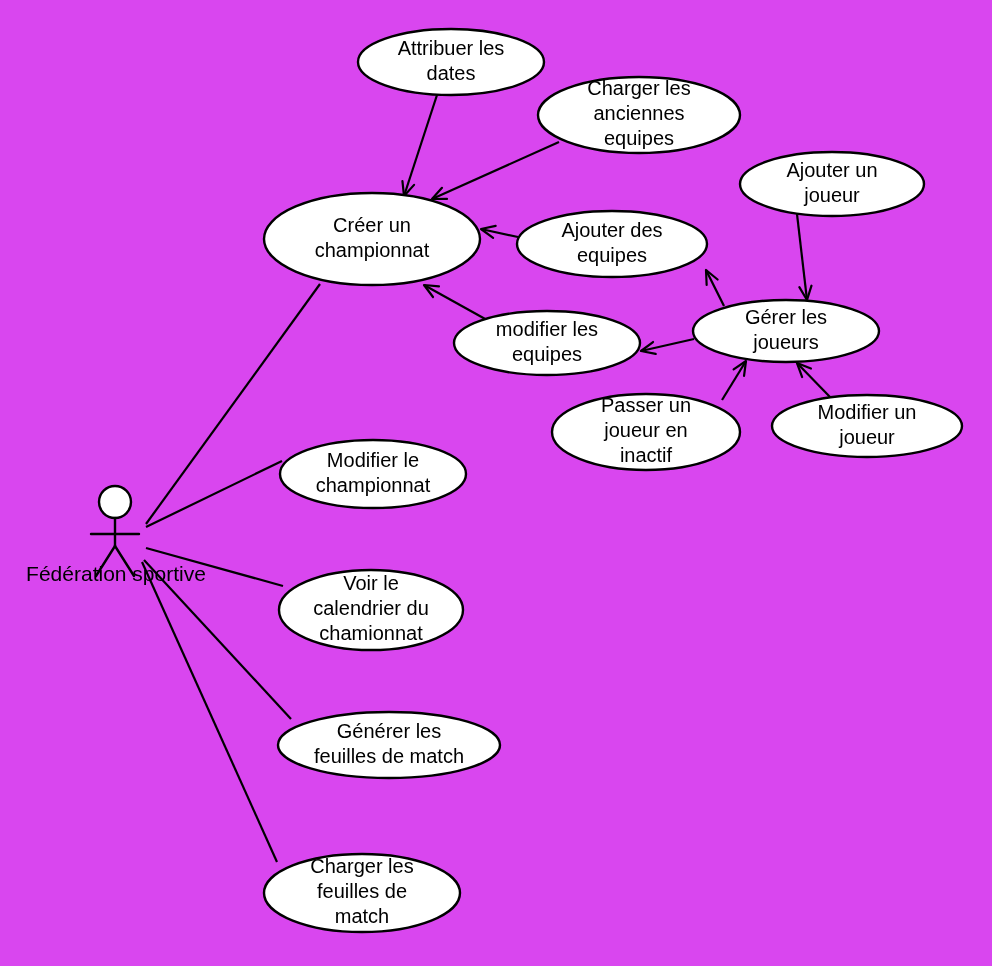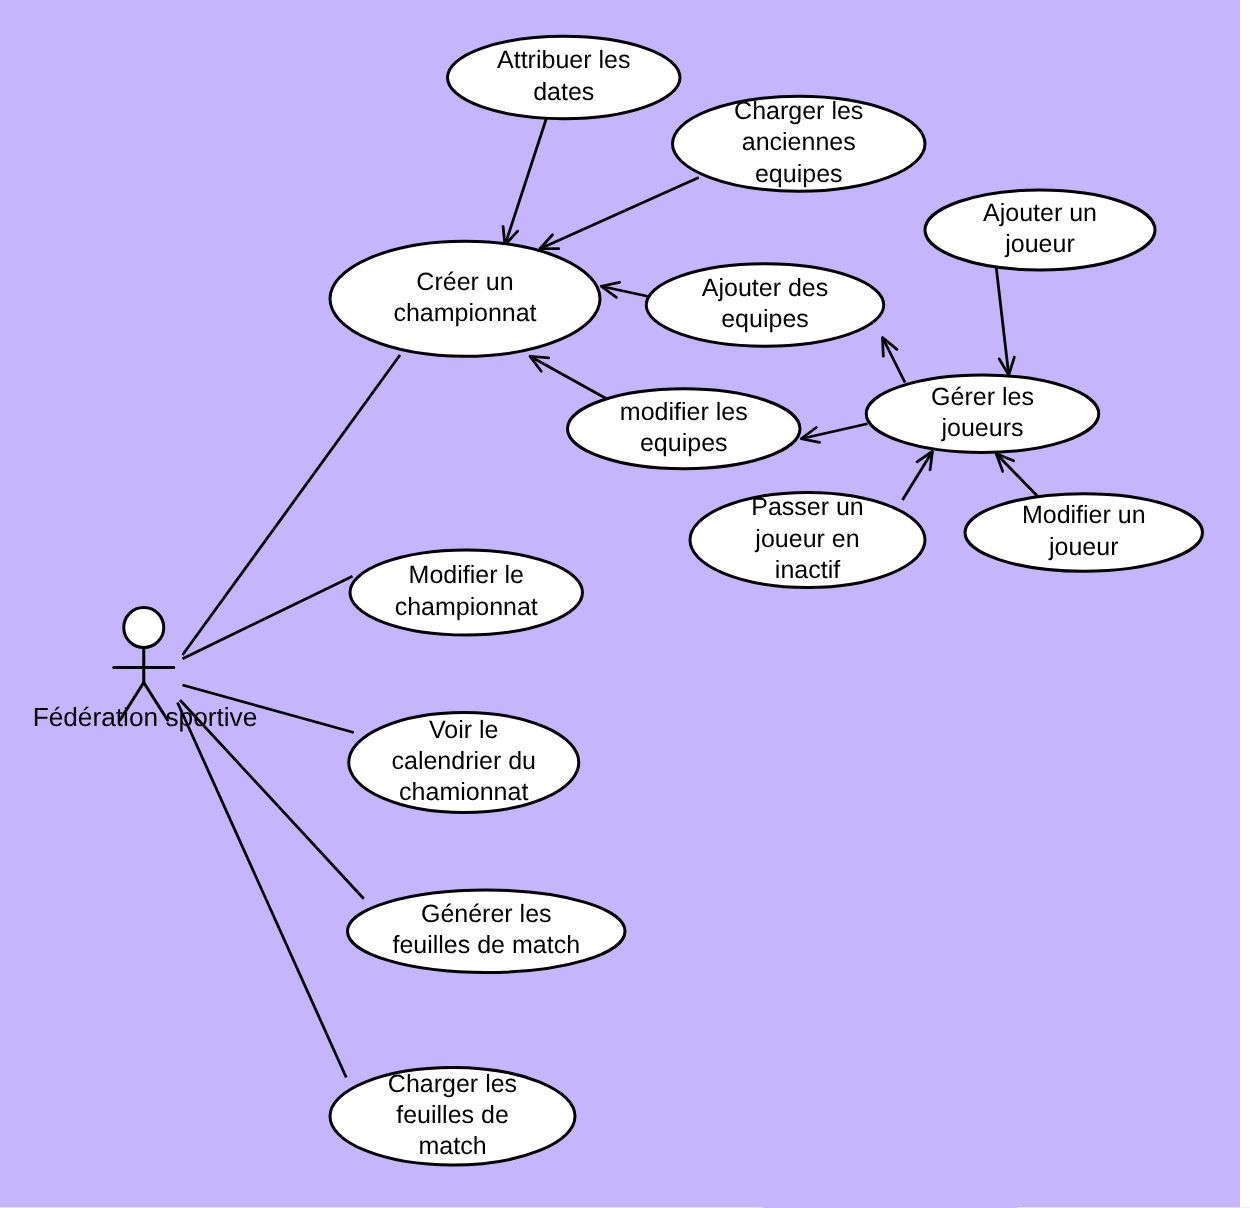--- a/index.html
+++ b/index.html
@@ -7,21 +7,21 @@
     padding: 0;
     background: #ffffff;
   }
   body {
     font-family: "Liberation Sans", sans-serif;
   }
   #diagram-root {
     position: relative;
     width: 992px;
     height: 966px;
-    background: #c4b5fd;
+    background: #d946ef;
     overflow: hidden;
   }
   svg#uml-canvas {
     position: absolute;
     top: 0;
     left: 0;
     width: 1000px;
     height: 966px;
   }
   .usecase-ellipse {

